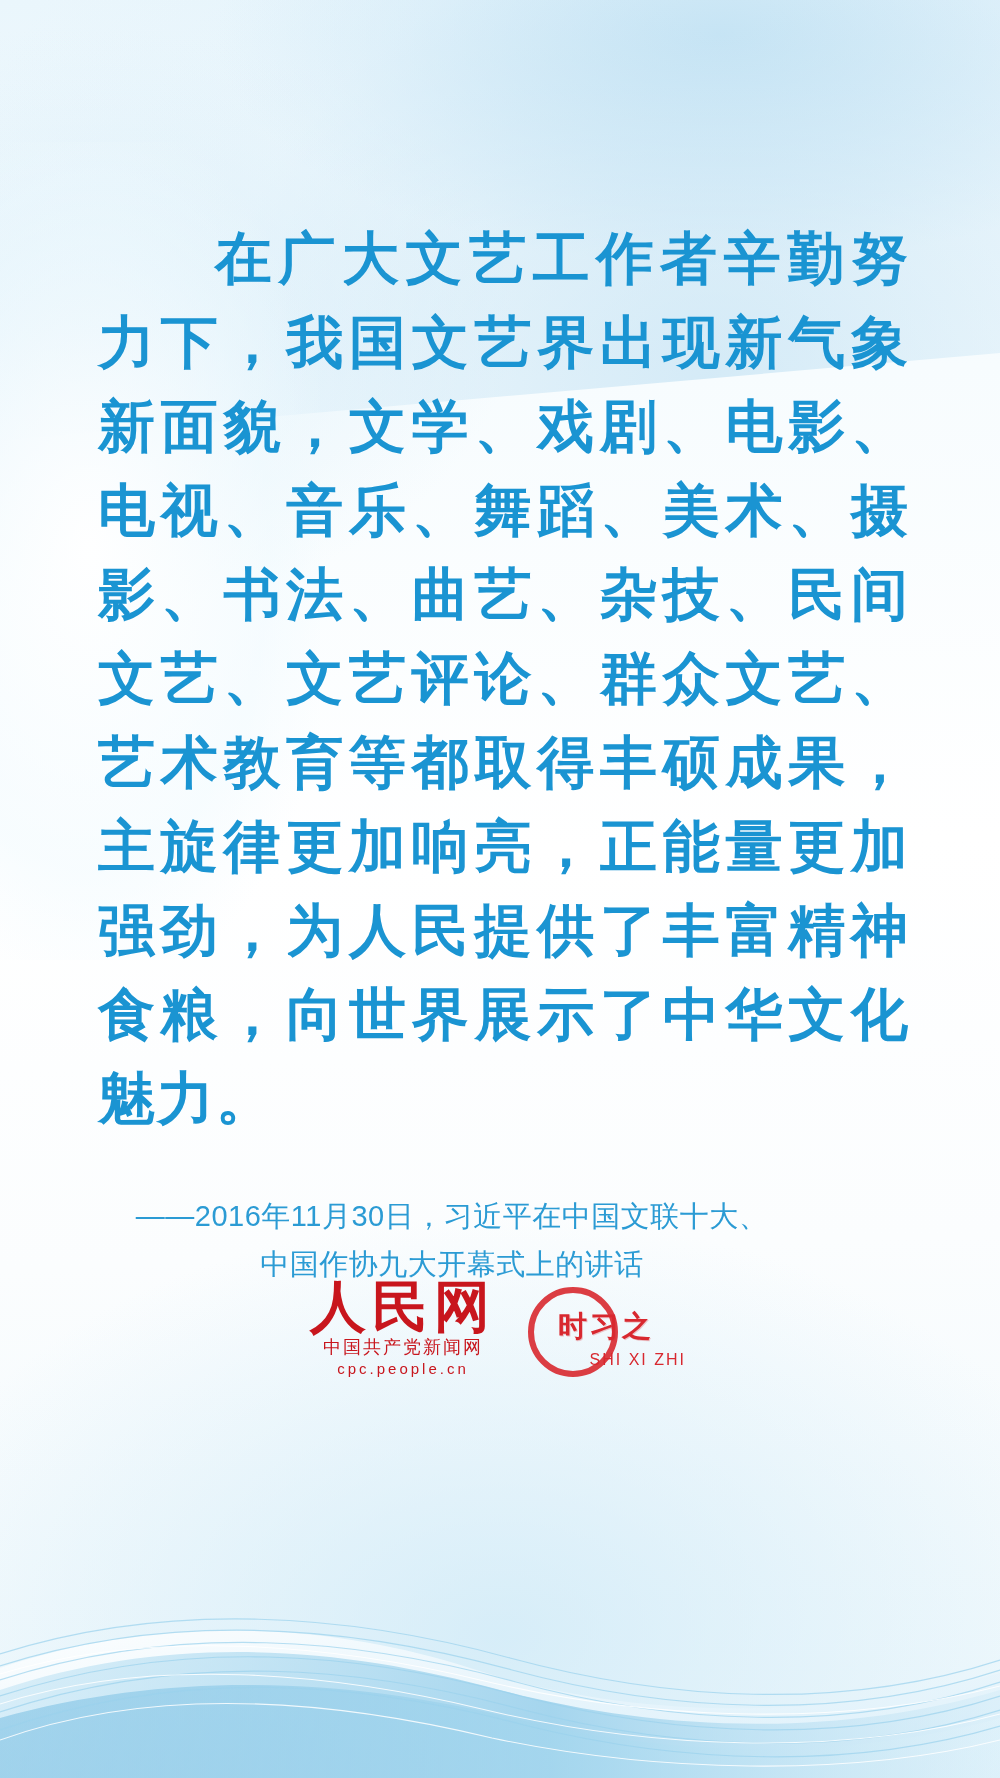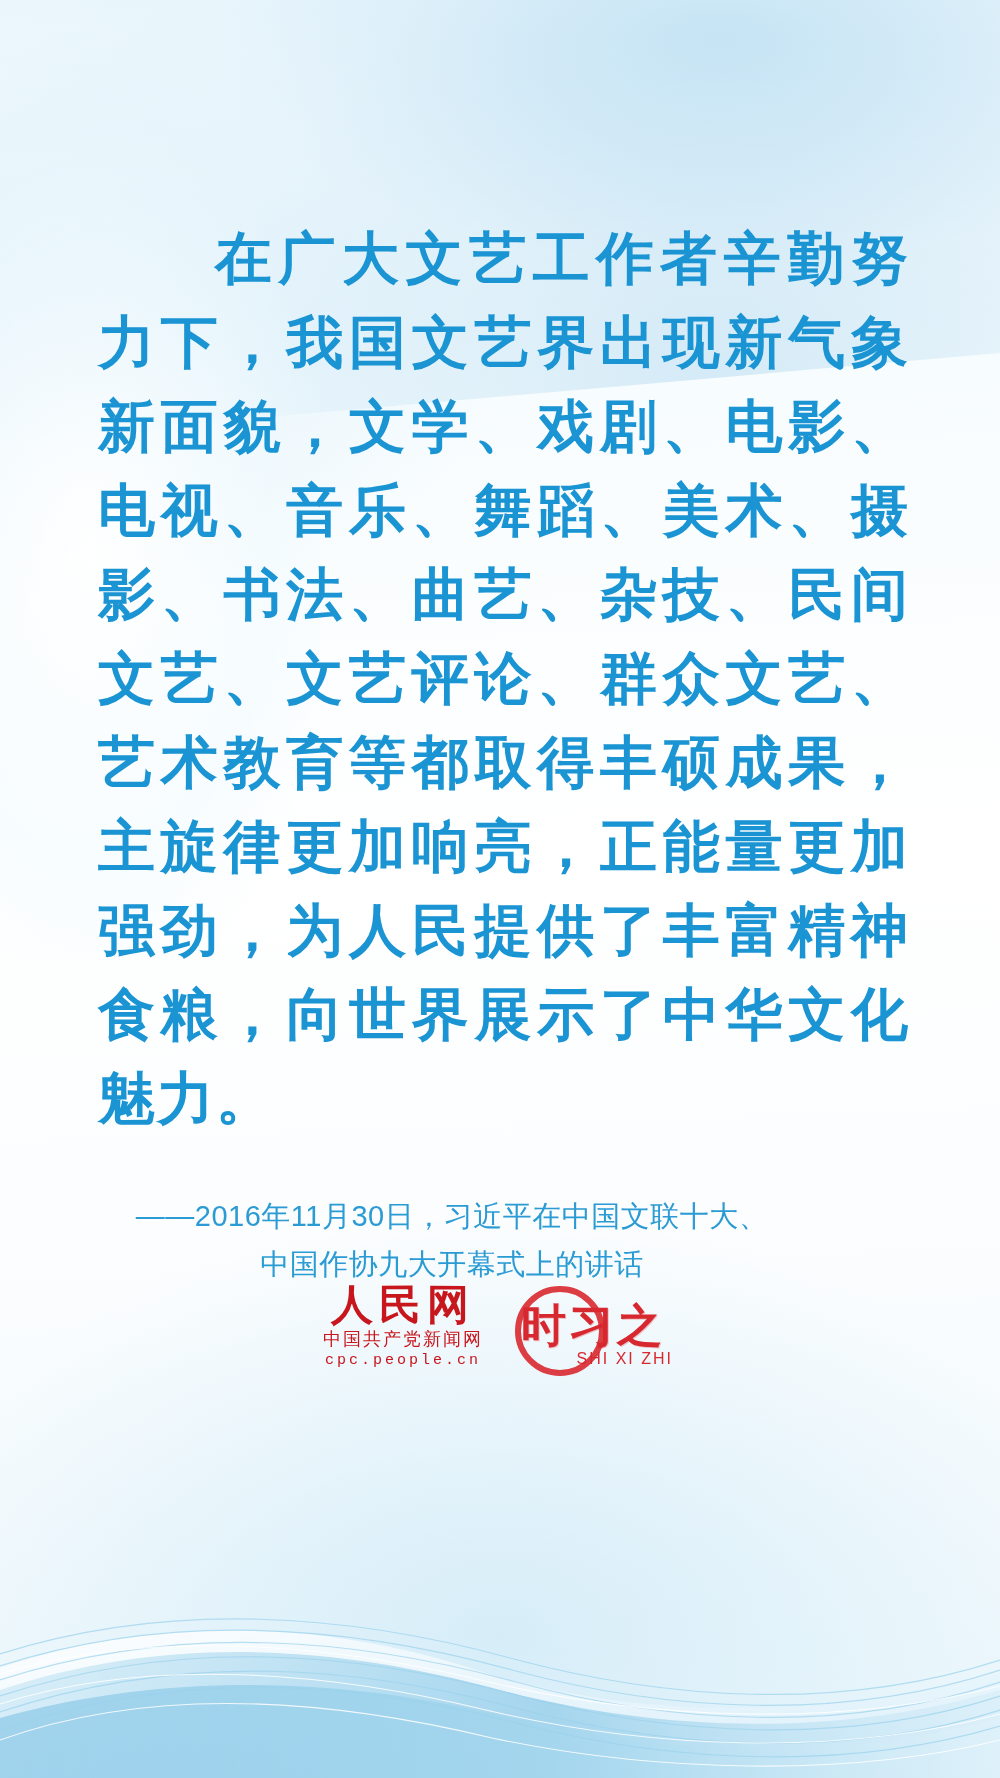--- a/index.html
+++ b/index.html
@@ -99,35 +99,35 @@
   .rmw-logo {
     display: flex;
     flex-direction: column;
     align-items: center;
     line-height: 1;
   }
   .rmw-top {
     color: #c8161d;
     font-family: "DejaVu Serif", "Liberation Serif", serif;
     font-weight: 700;
-    font-size: 42px;
+    font-size: 56px;
     letter-spacing: 6px;
     white-space: nowrap;
   }
   .rmw-sub {
     margin-top: 4px;
     color: #c8161d;
     font-size: 18px;
     letter-spacing: 2px;
     white-space: nowrap;
   }
   .rmw-url {
     margin-top: 5px;
     color: #c8161d;
-    font-family: Liberation Mono, monospace;
+    font-family: Liberation Sans, sans-serif;
     font-size: 15px;
     letter-spacing: 3px;
     white-space: nowrap;
   }
 
   .shixi {
     position: relative;
     width: 168px;
     height: 96px;
     display: flex;
@@ -142,21 +142,21 @@
     height: 78px;
     border: 6px solid #d8282f;
     border-radius: 50%;
     opacity: 0.9;
   }
   .shixi-text {
     position: relative;
     z-index: 2;
     color: #d8282f;
     font-family: Liberation Mono, monospace;
-    font-size: 45px;
+    font-size: 29px;
     font-weight: 700;
     letter-spacing: 3px;
     white-space: nowrap;
     text-shadow: 1px 1px 0 rgba(216,40,47,0.25);
   }
   .shixi-pinyin {
     position: absolute;
     right: 4px;
     bottom: 6px;
     color: #d8282f;

